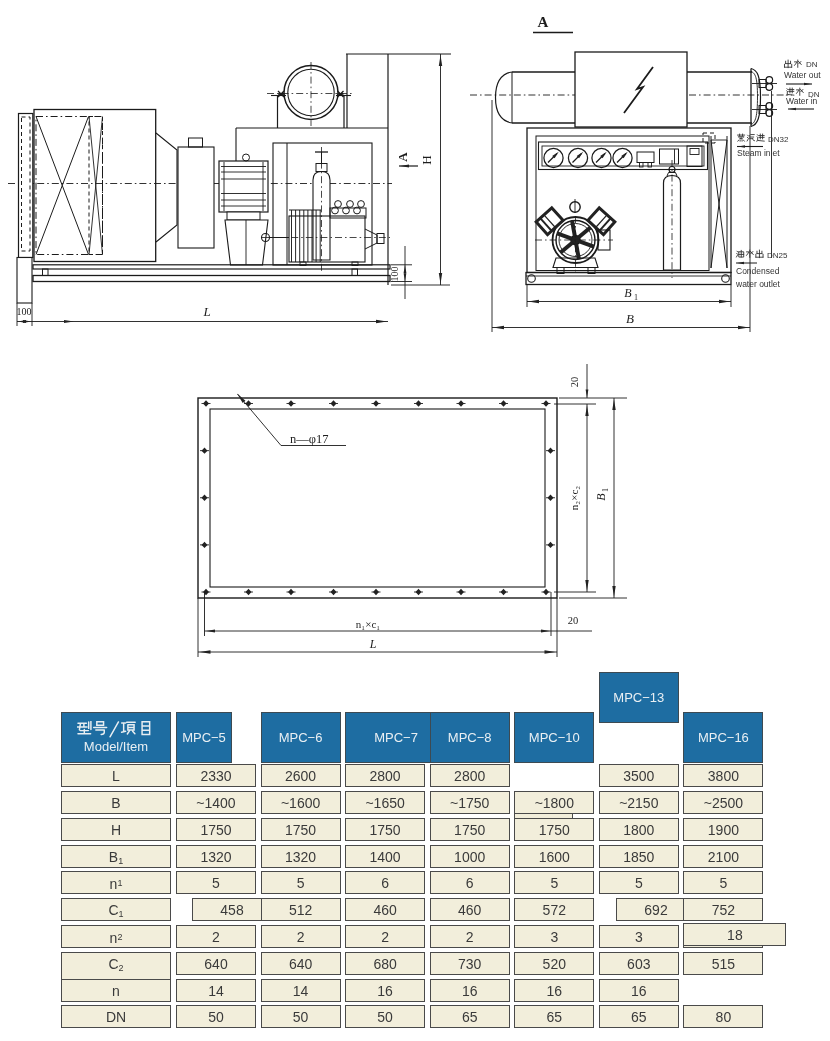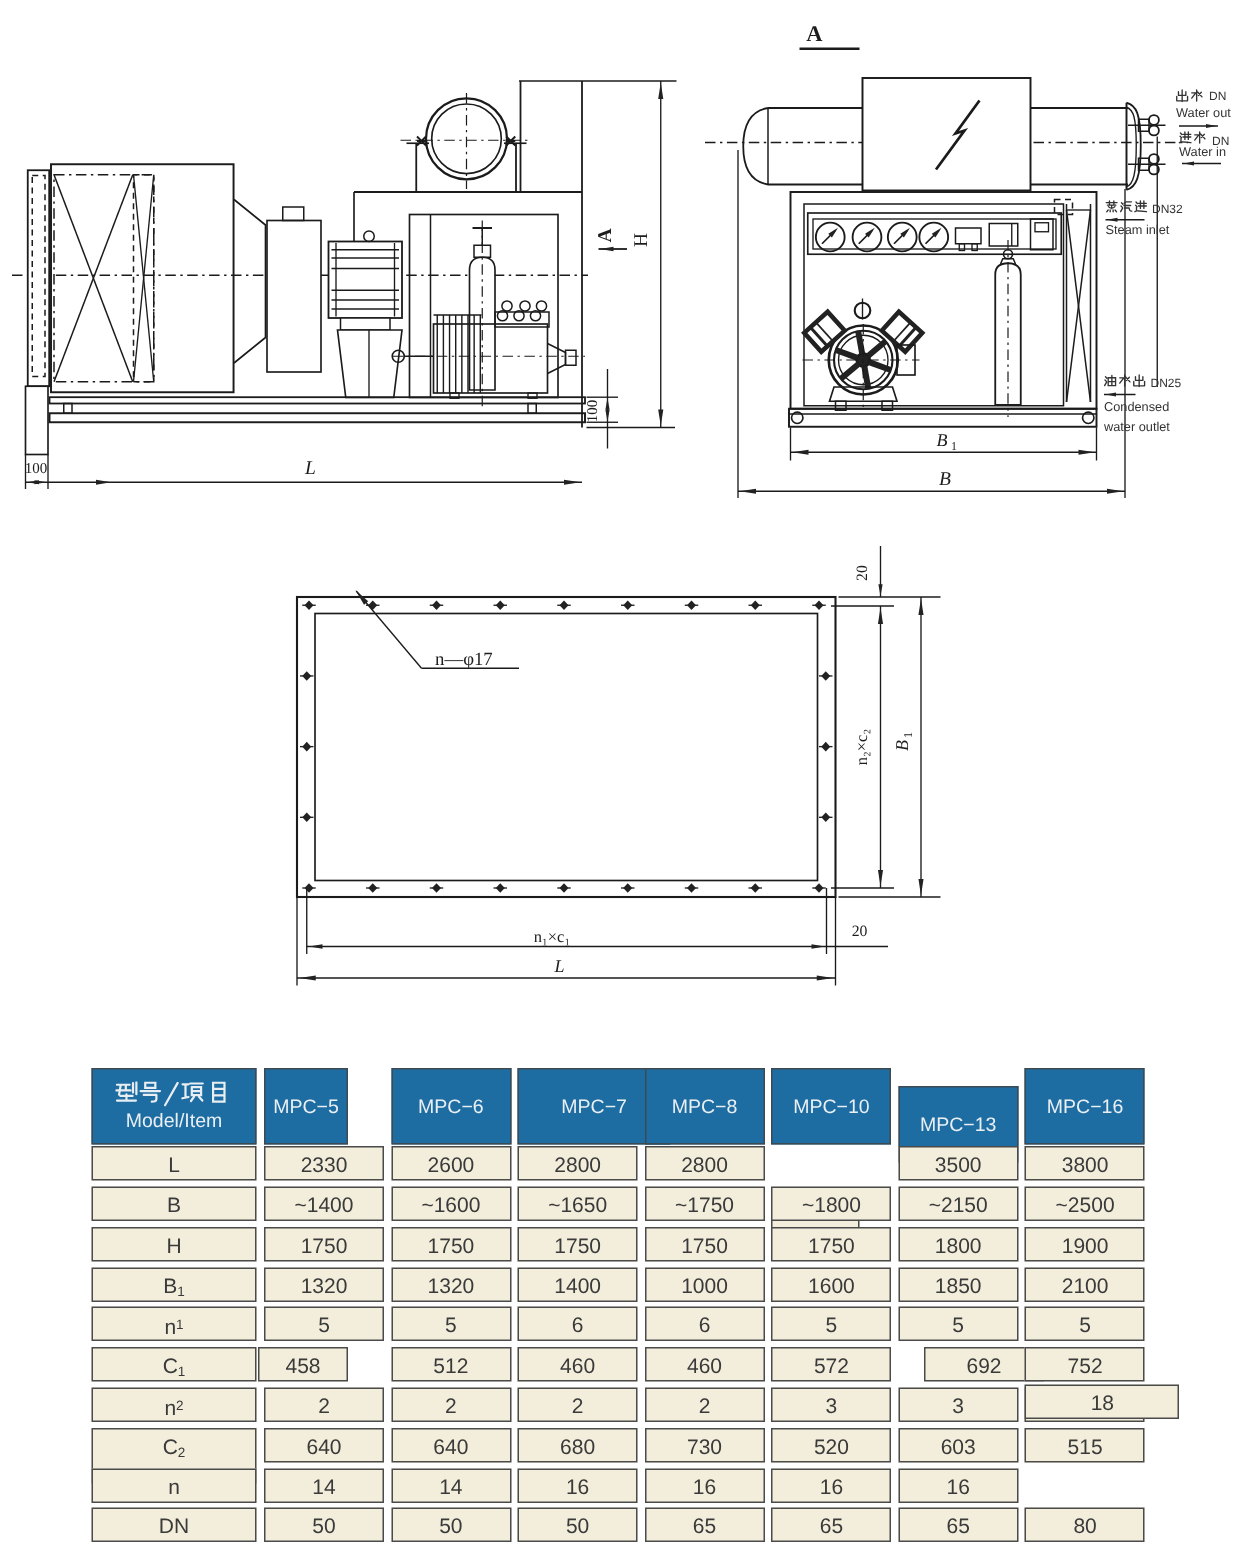--- a/index.html
+++ b/index.html
@@ -432,21 +432,21 @@
   </div>
 <div class="hcell" style="left:345.1px;top:712px;width:102px;height:51px">
     <span class="mt">MPC−7</span>
   </div>
 <div class="hcell" style="left:429.7px;top:712px;width:80px;height:51px">
     <span class="mt">MPC−8</span>
   </div>
 <div class="hcell" style="left:514.3px;top:712px;width:80px;height:51px">
     <span class="mt">MPC−10</span>
   </div>
-<div class="hcell" style="left:598.8px;top:724px;width:80px;height:51px">
+<div class="hcell" style="left:598.8px;top:672px;width:80px;height:51px">
     <span class="mt">MPC−13</span>
   </div>
 <div class="hcell" style="left:683.4px;top:712px;width:80px;height:51px">
     <span class="mt">MPC−16</span>
   </div>
 <div class="cell" style="left:61px;top:764.2px;width:110px;height:23px;line-height:23px">L</div>
 <div class="cell" style="left:176.0px;top:764.2px;width:80px;height:23px;line-height:23px">2330</div>
 <div class="cell" style="left:260.6px;top:764.2px;width:80px;height:23px;line-height:23px">2600</div>
 <div class="cell" style="left:345.1px;top:764.2px;width:80px;height:23px;line-height:23px">2800</div>
 <div class="cell" style="left:429.7px;top:764.2px;width:80px;height:23px;line-height:23px">2800</div>
@@ -479,21 +479,21 @@
 <div class="cell" style="left:683.4px;top:844.6px;width:80px;height:23px;line-height:23px">2100</div>
 <div class="cell" style="left:61px;top:871.4px;width:110px;height:23px;line-height:23px">n<sup>1</sup></div>
 <div class="cell" style="left:176.0px;top:871.4px;width:80px;height:23px;line-height:23px">5</div>
 <div class="cell" style="left:260.6px;top:871.4px;width:80px;height:23px;line-height:23px">5</div>
 <div class="cell" style="left:345.1px;top:871.4px;width:80px;height:23px;line-height:23px">6</div>
 <div class="cell" style="left:429.7px;top:871.4px;width:80px;height:23px;line-height:23px">6</div>
 <div class="cell" style="left:514.3px;top:871.4px;width:80px;height:23px;line-height:23px">5</div>
 <div class="cell" style="left:598.8px;top:871.4px;width:80px;height:23px;line-height:23px">5</div>
 <div class="cell" style="left:683.4px;top:871.4px;width:80px;height:23px;line-height:23px">5</div>
 <div class="cell" style="left:61px;top:898.2px;width:110px;height:23px;line-height:23px">C<sub>1</sub></div>
-<div class="cell" style="left:172px;top:898.2px;width:60px;height:23px;line-height:23px">458</div>
+<div class="cell" style="left:192px;top:898.2px;width:80px;height:23px;line-height:23px">458</div>
 <div class="cell" style="left:260.6px;top:898.2px;width:80px;height:23px;line-height:23px">512</div>
 <div class="cell" style="left:345.1px;top:898.2px;width:80px;height:23px;line-height:23px">460</div>
 <div class="cell" style="left:429.7px;top:898.2px;width:80px;height:23px;line-height:23px">460</div>
 <div class="cell" style="left:514.3px;top:898.2px;width:80px;height:23px;line-height:23px">572</div>
 <div class="cell" style="left:616px;top:898.2px;width:80px;height:23px;line-height:23px">692</div>
 <div class="cell" style="left:683.4px;top:898.2px;width:80px;height:23px;line-height:23px">752</div>
 <div class="cell" style="left:61px;top:925.0px;width:110px;height:23px;line-height:23px">n<sup>2</sup></div>
 <div class="cell" style="left:176.0px;top:925.0px;width:80px;height:23px;line-height:23px">2</div>
 <div class="cell" style="left:260.6px;top:925.0px;width:80px;height:23px;line-height:23px">2</div>
 <div class="cell" style="left:345.1px;top:925.0px;width:80px;height:23px;line-height:23px">2</div>

